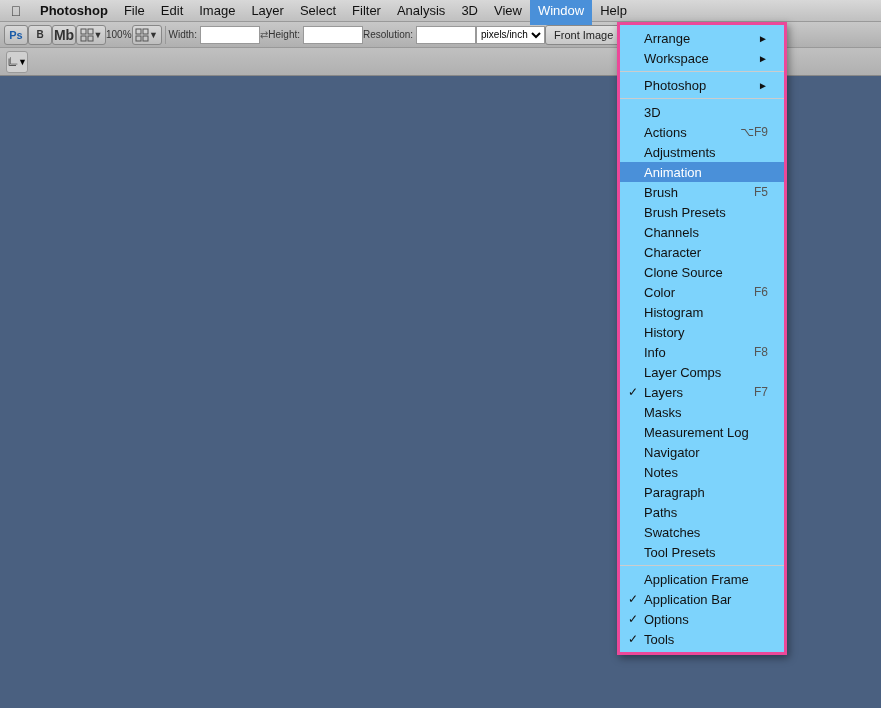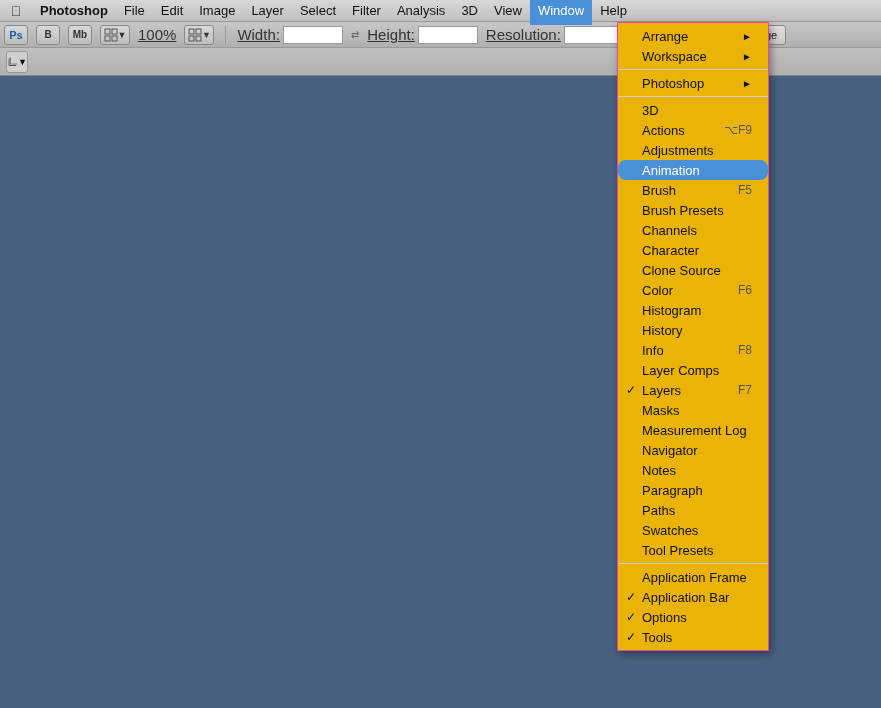--- a/index.html
+++ b/index.html
@@ -53,44 +53,43 @@
 
     
     .toolbar {
       width: 100%;
       height: 26px;
       background: linear-gradient(to bottom, #c8c8c8, #b0b0b0);
       border-bottom: 1px solid #999;
       display: flex;
       align-items: center;
       padding: 0 4px;
-      gap: 8px;
+      gap: 0;
     }
     .toolbar-btn {
       width: 24px;
       height: 20px;
       background: linear-gradient(to bottom, #d8d8d8, #bebebe);
       border: 1px solid #888;
       border-radius: 3px;
       display: flex;
       align-items: center;
       justify-content: center;
       font-size: 10px;
       cursor: pointer;
       color: #333;
     }
     .toolbar-input-group {
       display: flex;
       align-items: center;
       gap: 3px;
     }
     .toolbar-text {
-      font-size: 15px;
+      font-size: 10px;
       color: #333;
-      text-decoration: underline;
     }
     .toolbar-input {
       width: 60px;
       height: 18px;
       background: white;
       border: 1px solid #999;
       font-size: 11px;
       padding: 0 3px;
     }
     .toolbar-select {
@@ -147,23 +146,23 @@
       right: 0;
       bottom: 0;
       background: #4a6080;
     }
 
     
     .dropdown-menu {
       position: absolute;
       top: 22px;
       left: 617px;
-      width: 152px;
-      background: #eab308;
-      border: 1px solid #ec4899;
+      width: 170px;
+      background: #7dd3fc;
+      border: 3px solid #ec4899;
       box-shadow: 2px 3px 8px rgba(0,0,0,0.4);
       z-index: 1000;
     }
     .dropdown-section {
       border-bottom: 1px solid #ccc;
       padding: 3px 0;
     }
     .dropdown-section:last-child {
       border-bottom: none;
     }
@@ -175,21 +174,20 @@
       color: #111;
       font-size: 13px;
       cursor: pointer;
       white-space: nowrap;
       height: 20px;
       position: relative;
     }
     .dropdown-item.highlighted {
       background: #4a90d9;
       color: white;
-      border-radius: 8px;
     }
     .dropdown-item .shortcut {
       font-size: 12px;
       color: #555;
       margin-left: auto;
     }
     .dropdown-item .check {
       position: absolute;
       left: 8px;
       font-size: 12px;
@@ -219,21 +217,21 @@
 </div>
 
 <div class="toolbar">
   <div class="toolbar-btn">
     <span style="font-size:11px;font-weight:bold;color:#1a5ba8;">Ps</span>
   </div>
   <div class="toolbar-btn">
     <span style="font-size:10px;font-weight:bold;">B</span>
   </div>
   <div class="toolbar-btn">
-    <span style="font-size:10px;font-weight:bold;">Mb</span>
+    <span style="font-size:14px;font-weight:bold;">Mb</span>
   </div>
   <div class="toolbar-btn" style="width:30px;">
     <svg width="14" height="14" viewBox="0 0 14 14">
       <rect x="1" y="1" width="5" height="5" fill="none" stroke="#555" stroke-width="1"></rect>
       <rect x="8" y="1" width="5" height="5" fill="none" stroke="#555" stroke-width="1"></rect>
       <rect x="1" y="8" width="5" height="5" fill="none" stroke="#555" stroke-width="1"></rect>
       <rect x="8" y="8" width="5" height="5" fill="none" stroke="#555" stroke-width="1"></rect>
     </svg>
     <span style="font-size:9px;">▼</span>
   </div>

